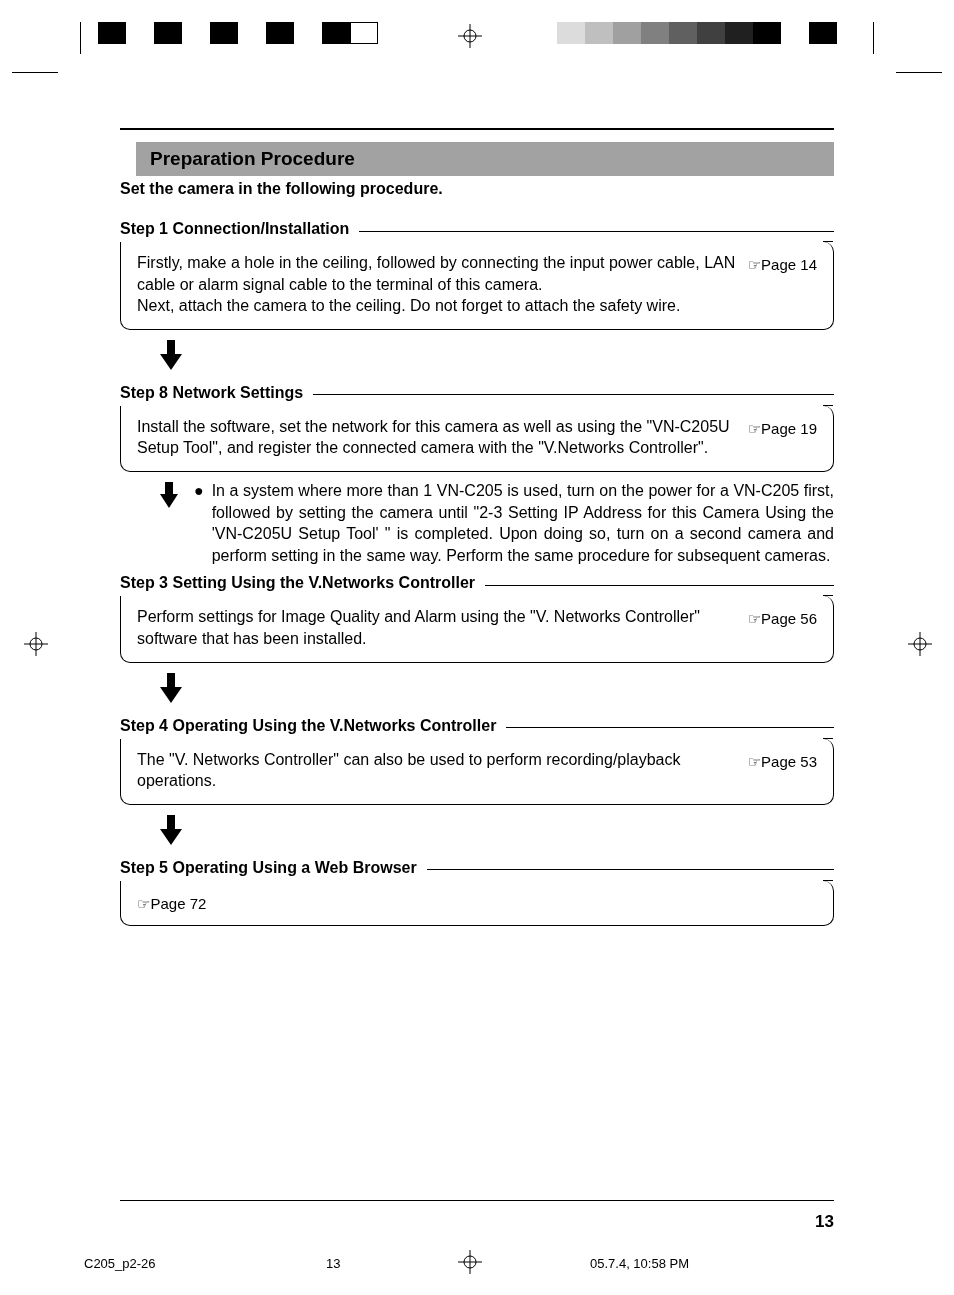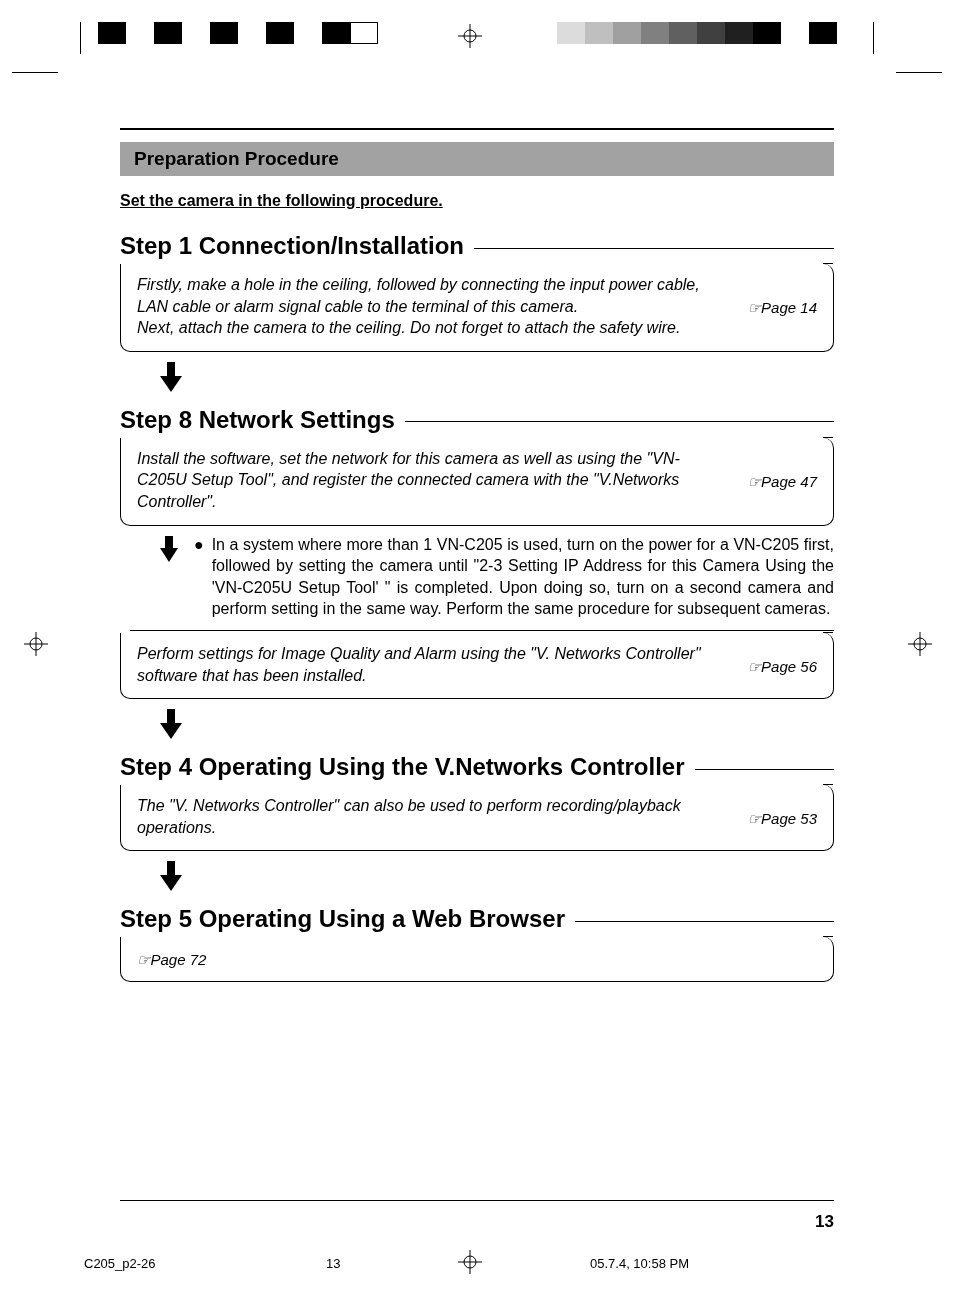--- a/index.html
+++ b/index.html
@@ -37,53 +37,52 @@
   .rule-top {
     border-top: 2px solid #000;
     margin-bottom: 12px;
   }
   .section-header {
     background: #a2a2a2;
     padding: 6px 14px;
     font-weight: bold;
     font-size: 19px;
     color: #000;
+    margin-left: 16px;
   }
   .intro {
     font-size: 16px;
     font-weight: bold;
-    margin: 16px 0 22px 0;
-    text-decoration: underline;
+    margin: 4px 0 22px 0;
   }
   .step-title {
-    font-size: 24px;
+    font-size: 16px;
     font-weight: bold;
     display: flex;
     align-items: center;
     margin-bottom: 4px;
   }
   .step-title .t { white-space: nowrap; }
   .step-title .dash {
     flex: 1;
     border-top: 1px solid #000;
     margin-left: 10px;
     height: 0;
     position: relative;
     top: 2px;
   }
   .step-box {
     border: 1px solid #000;
     border-top: none;
     border-radius: 0 10px 10px 10px;
     padding: 10px 16px 12px 16px;
     display: flex;
-    gap: 24px;
-    align-items: center;
+    gap: 2px;
+    align-items: flex-start;
     position: relative;
-    font-style: italic;
   }
   .step-box::before {
     content: "";
     position: absolute;
     top: -1px;
     right: 0;
     width: 10px;
     height: 1px;
     background: #000;
   }
@@ -217,39 +216,40 @@
           <polygon points="0,14 22,14 11,30" fill="#000"></polygon>
         </svg>
     </div>
 
     <div class="step-title">
       <span class="t">Step 8 Network Settings</span>
       <span class="dash"></span>
     </div>
     <div class="step-box">
       <div class="step-body">Install the software, set the network for this camera as well as using the "VN-C205U Setup Tool", and register the connected camera with the "V.Networks Controller".</div>
-      <div class="page-ref">☞Page 47</div>
+      <div class="page-ref">☞Page 19</div>
     </div>
 
     <div class="note-block">
       <div class="note-arrow">
         <svg width="18" height="26" viewBox="0 0 18 26">
             <rect x="5" y="0" width="8" height="14" fill="#000"></rect>
             <polygon points="0,12 18,12 9,26" fill="#000"></polygon>
           </svg>
       </div>
       <div class="note-text">
         <div class="bullet-row">
           <span>●</span>
           <span style="text-align:justify">In a system where more than 1 VN-C205 is used, turn on the power for a VN-C205 first, followed by setting the camera until "2-3 Setting IP Address for this Camera Using the 'VN-C205U Setup Tool' " is completed. Upon doing so, turn on a second camera and perform setting in the same way. Perform the same procedure for subsequent cameras.</span>
         </div>
       </div>
     </div>
 
     <div class="step-title">
+      <span class="t">Step 3 Setting Using the V.Networks Controller</span>
       <span class="dash"></span>
     </div>
     <div class="step-box">
       <div class="step-body">Perform settings for  Image Quality and Alarm  using the "V. Networks Controller" software that has been installed.</div>
       <div class="page-ref">☞Page 56</div>
     </div>
     <div class="arrow-down">
       <svg width="22" height="30" viewBox="0 0 22 30">
           <rect x="7" y="0" width="8" height="16" fill="#000"></rect>
           <polygon points="0,14 22,14 11,30" fill="#000"></polygon>

